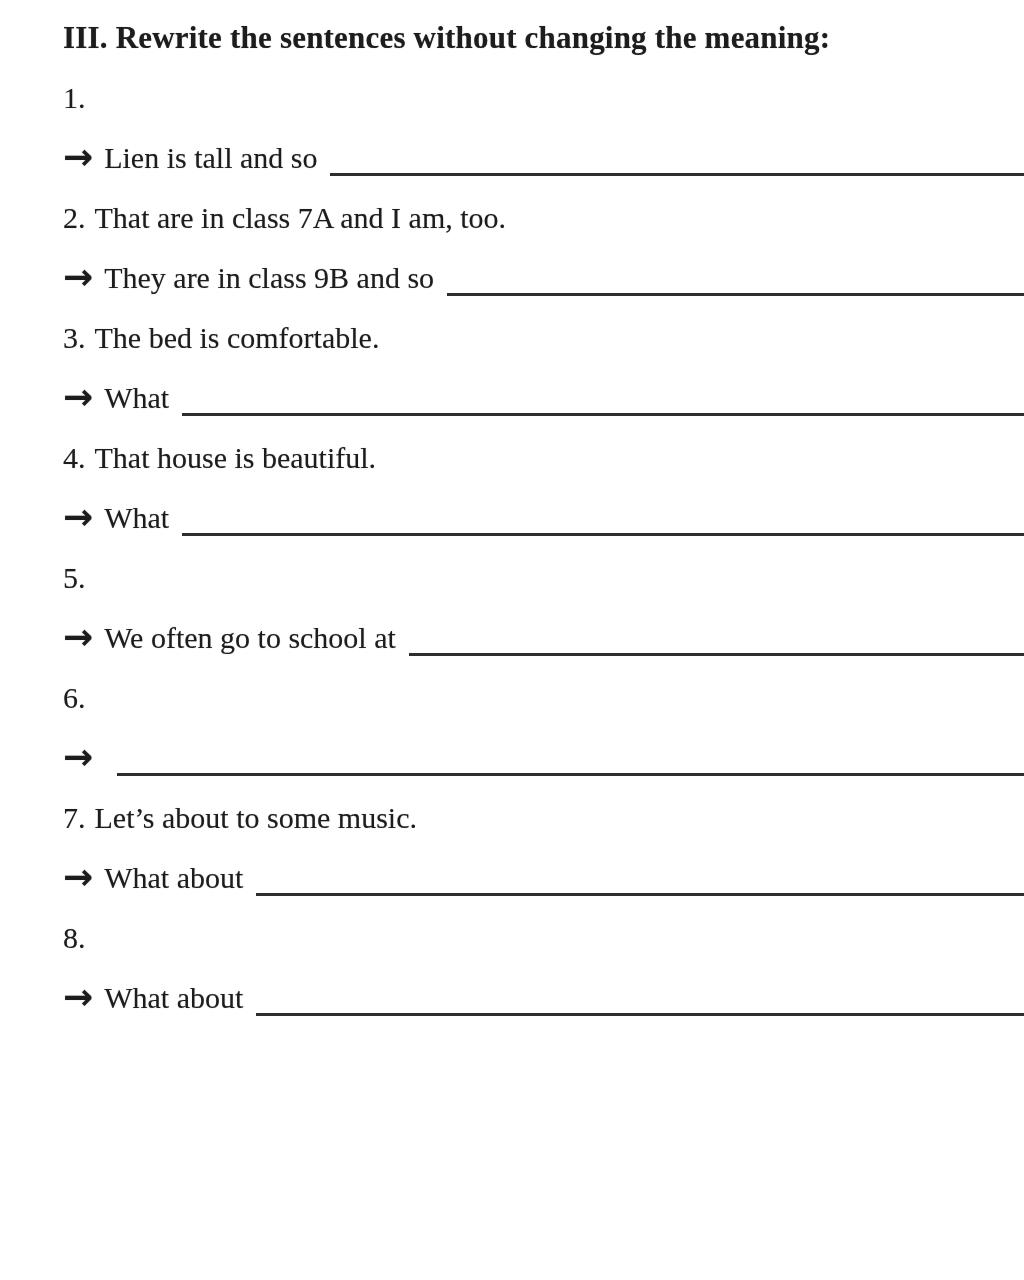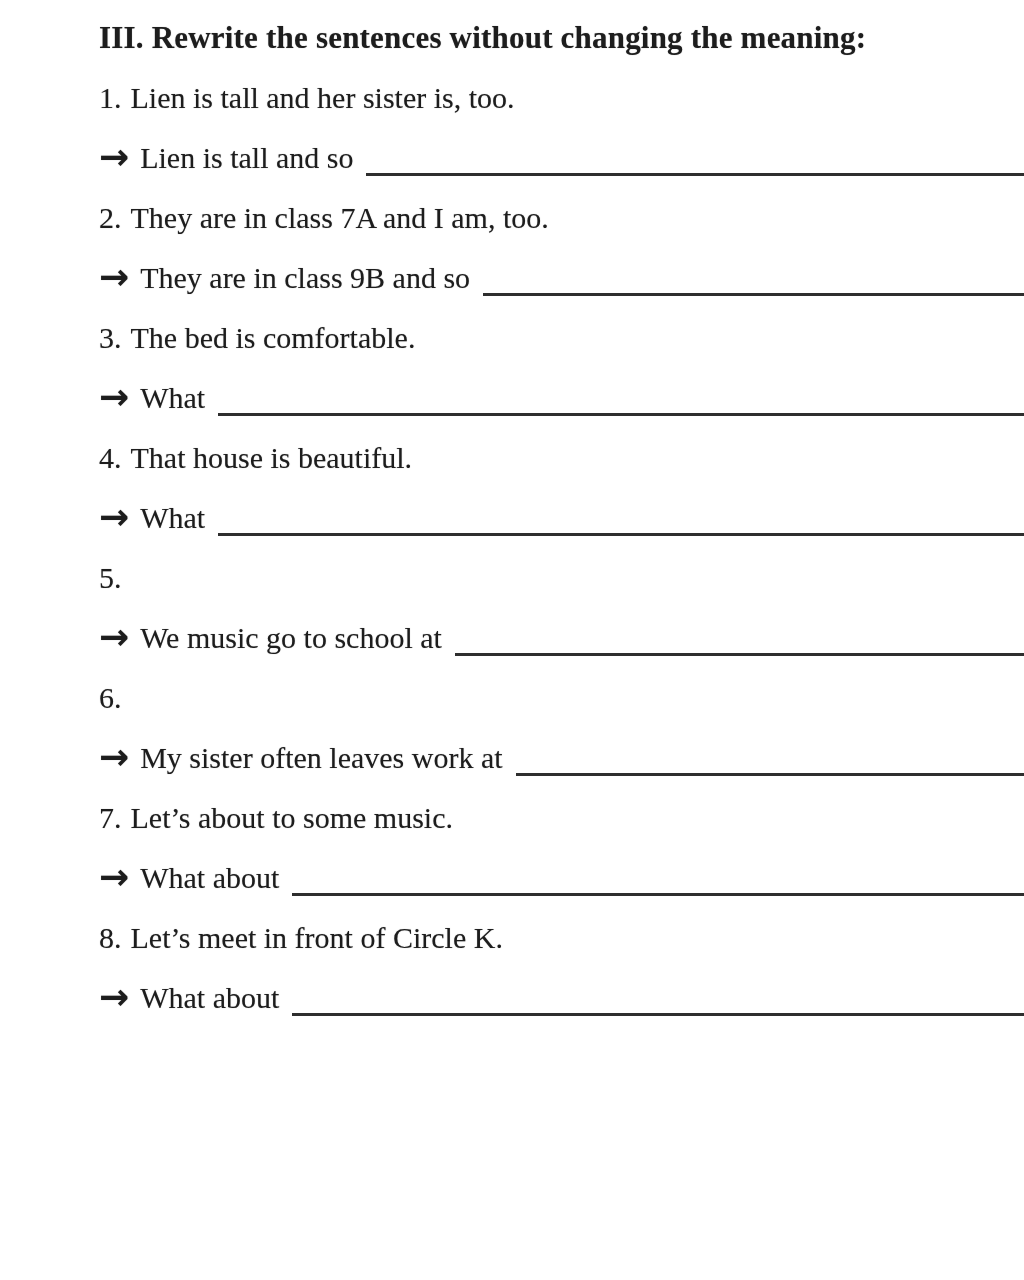--- a/index.html
+++ b/index.html
@@ -6,21 +6,21 @@
     margin: 0;
     padding: 0;
     background: #ffffff;
   }
   .sheet {
     position: relative;
     width: 1024px;
     height: 1280px;
     background: #ffffff;
     box-sizing: border-box;
-    padding: 8px 0 0 99px;
+    padding: 8px 0 0 63px;
     overflow: hidden;
     font-family: "Liberation Serif", "DejaVu Serif", serif;
     color: #1d1d1d;
   }
   .title {
     height: 60px;
     display: flex;
     align-items: center;
     font-size: 31px;
     font-weight: bold;
@@ -57,33 +57,32 @@
 </style>
 </head>
 <body>
 
 <div class="sheet">
   <div class="title">III. Rewrite the sentences without changing the meaning:</div>
   <div id="items">
   <div class="item">
     <div class="q-line">
       <span class="q-num">1.</span>
-      <span class="q-text">Lien is tall and her sister is, too.</span>
     </div>
     <div class="a-line">
       <span class="arrow">→</span>
       <span class="a-prefix">Lien is tall and so</span>
       <span class="blank"></span>
     </div>
   </div>
 
   <div class="item">
     <div class="q-line">
       <span class="q-num">2.</span>
-      <span class="q-text">They are in class 7A and I am, too.</span>
+      <span class="q-text">That are in class 7A and I am, too.</span>
     </div>
     <div class="a-line">
       <span class="arrow">→</span>
       <span class="a-prefix">They are in class 9B and so</span>
       <span class="blank"></span>
     </div>
   </div>
 
   <div class="item">
     <div class="q-line">
@@ -108,52 +107,50 @@
       <span class="blank"></span>
     </div>
   </div>
 
   <div class="item">
     <div class="q-line">
       <span class="q-num">5.</span>
     </div>
     <div class="a-line">
       <span class="arrow">→</span>
-      <span class="a-prefix">We music go to school at</span>
+      <span class="a-prefix">We often go to school at</span>
       <span class="blank"></span>
     </div>
   </div>
 
   <div class="item">
     <div class="q-line">
       <span class="q-num">6.</span>
     </div>
     <div class="a-line">
       <span class="arrow">→</span>
-      <span class="a-prefix">My sister often leaves work at</span>
       <span class="blank"></span>
     </div>
   </div>
 
   <div class="item">
     <div class="q-line">
       <span class="q-num">7.</span>
       <span class="q-text">Let’s about to some music.</span>
     </div>
     <div class="a-line">
       <span class="arrow">→</span>
       <span class="a-prefix">What about</span>
       <span class="blank"></span>
     </div>
   </div>
 
   <div class="item">
     <div class="q-line">
       <span class="q-num">8.</span>
-      <span class="q-text">Let’s meet in front of Circle K.</span>
     </div>
     <div class="a-line">
       <span class="arrow">→</span>
       <span class="a-prefix">What about</span>
       <span class="blank"></span>
     </div>
   </div>
 </div>
 </div>
 

